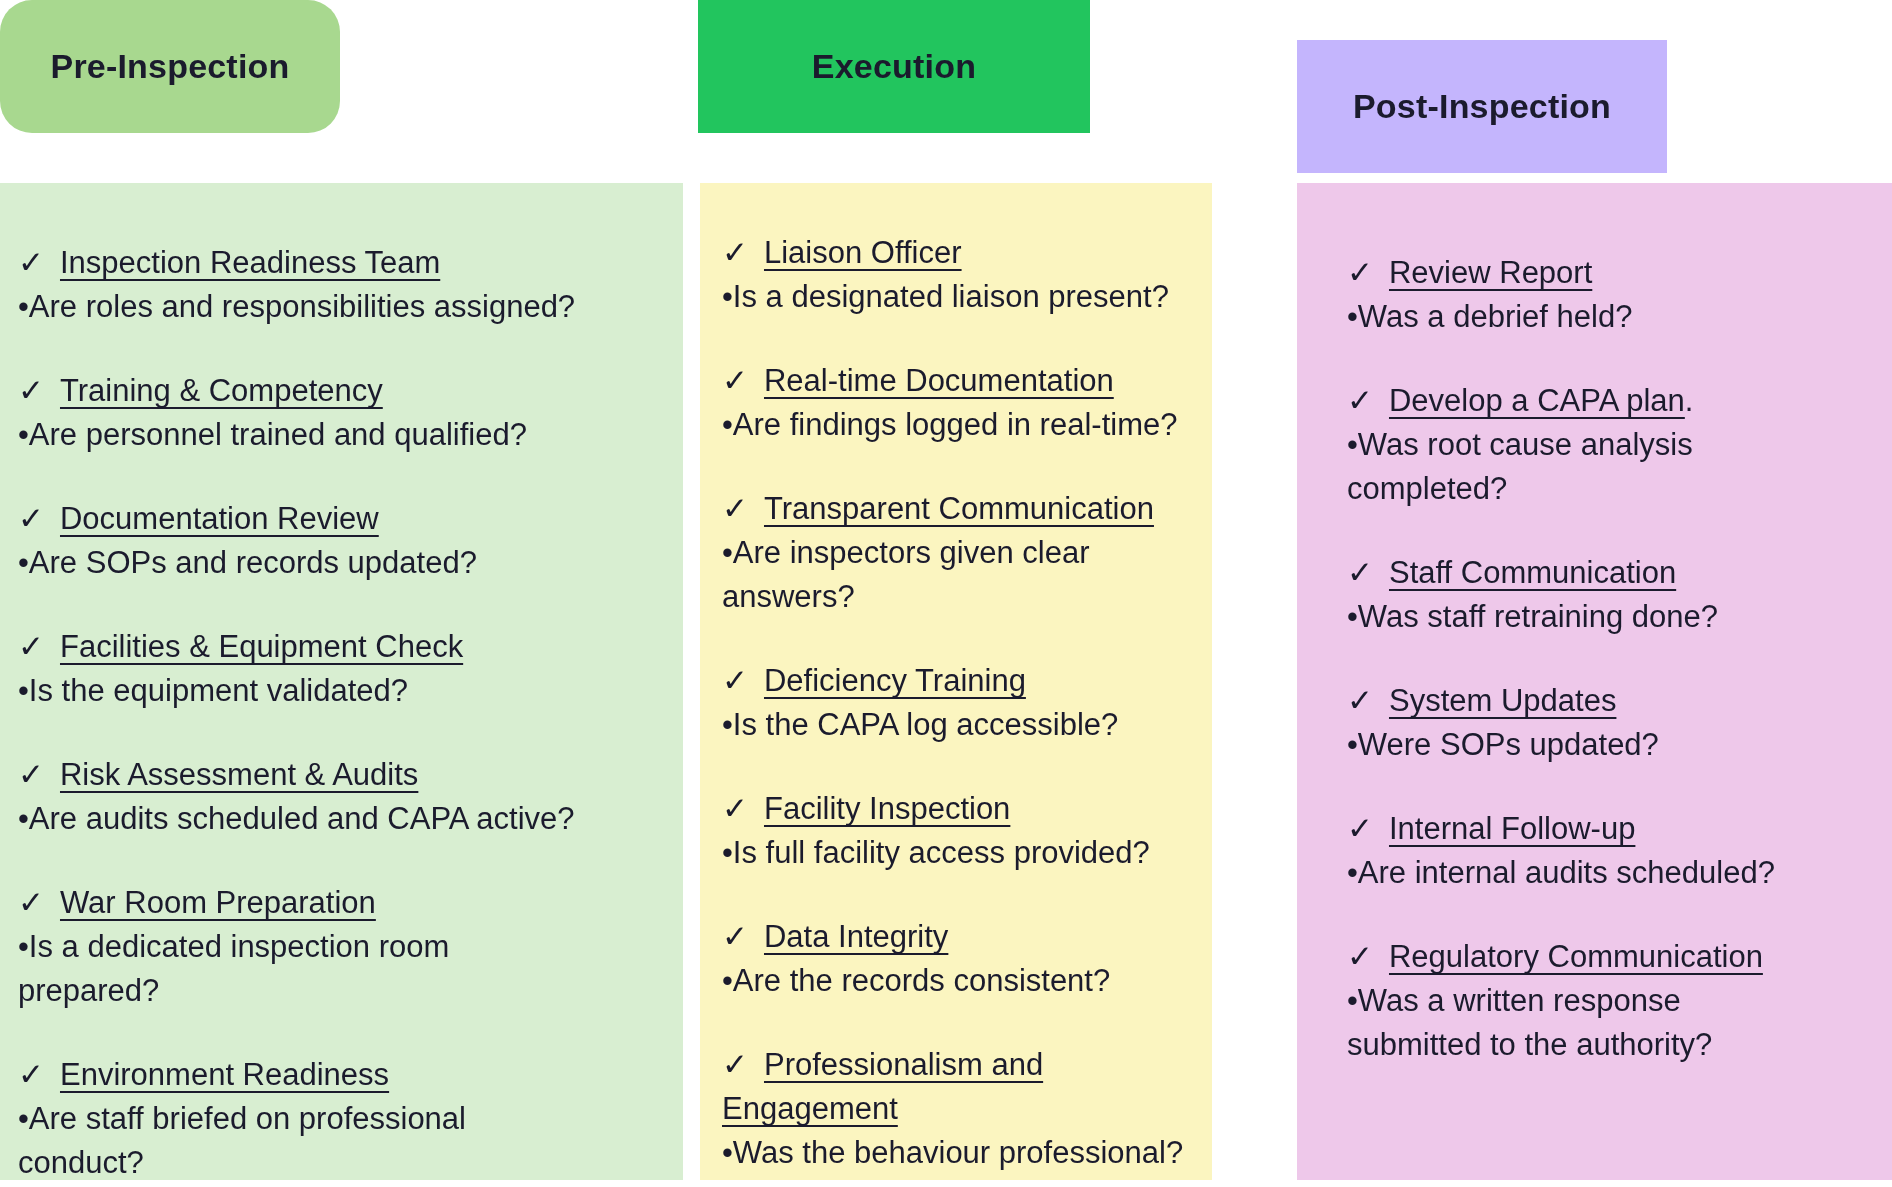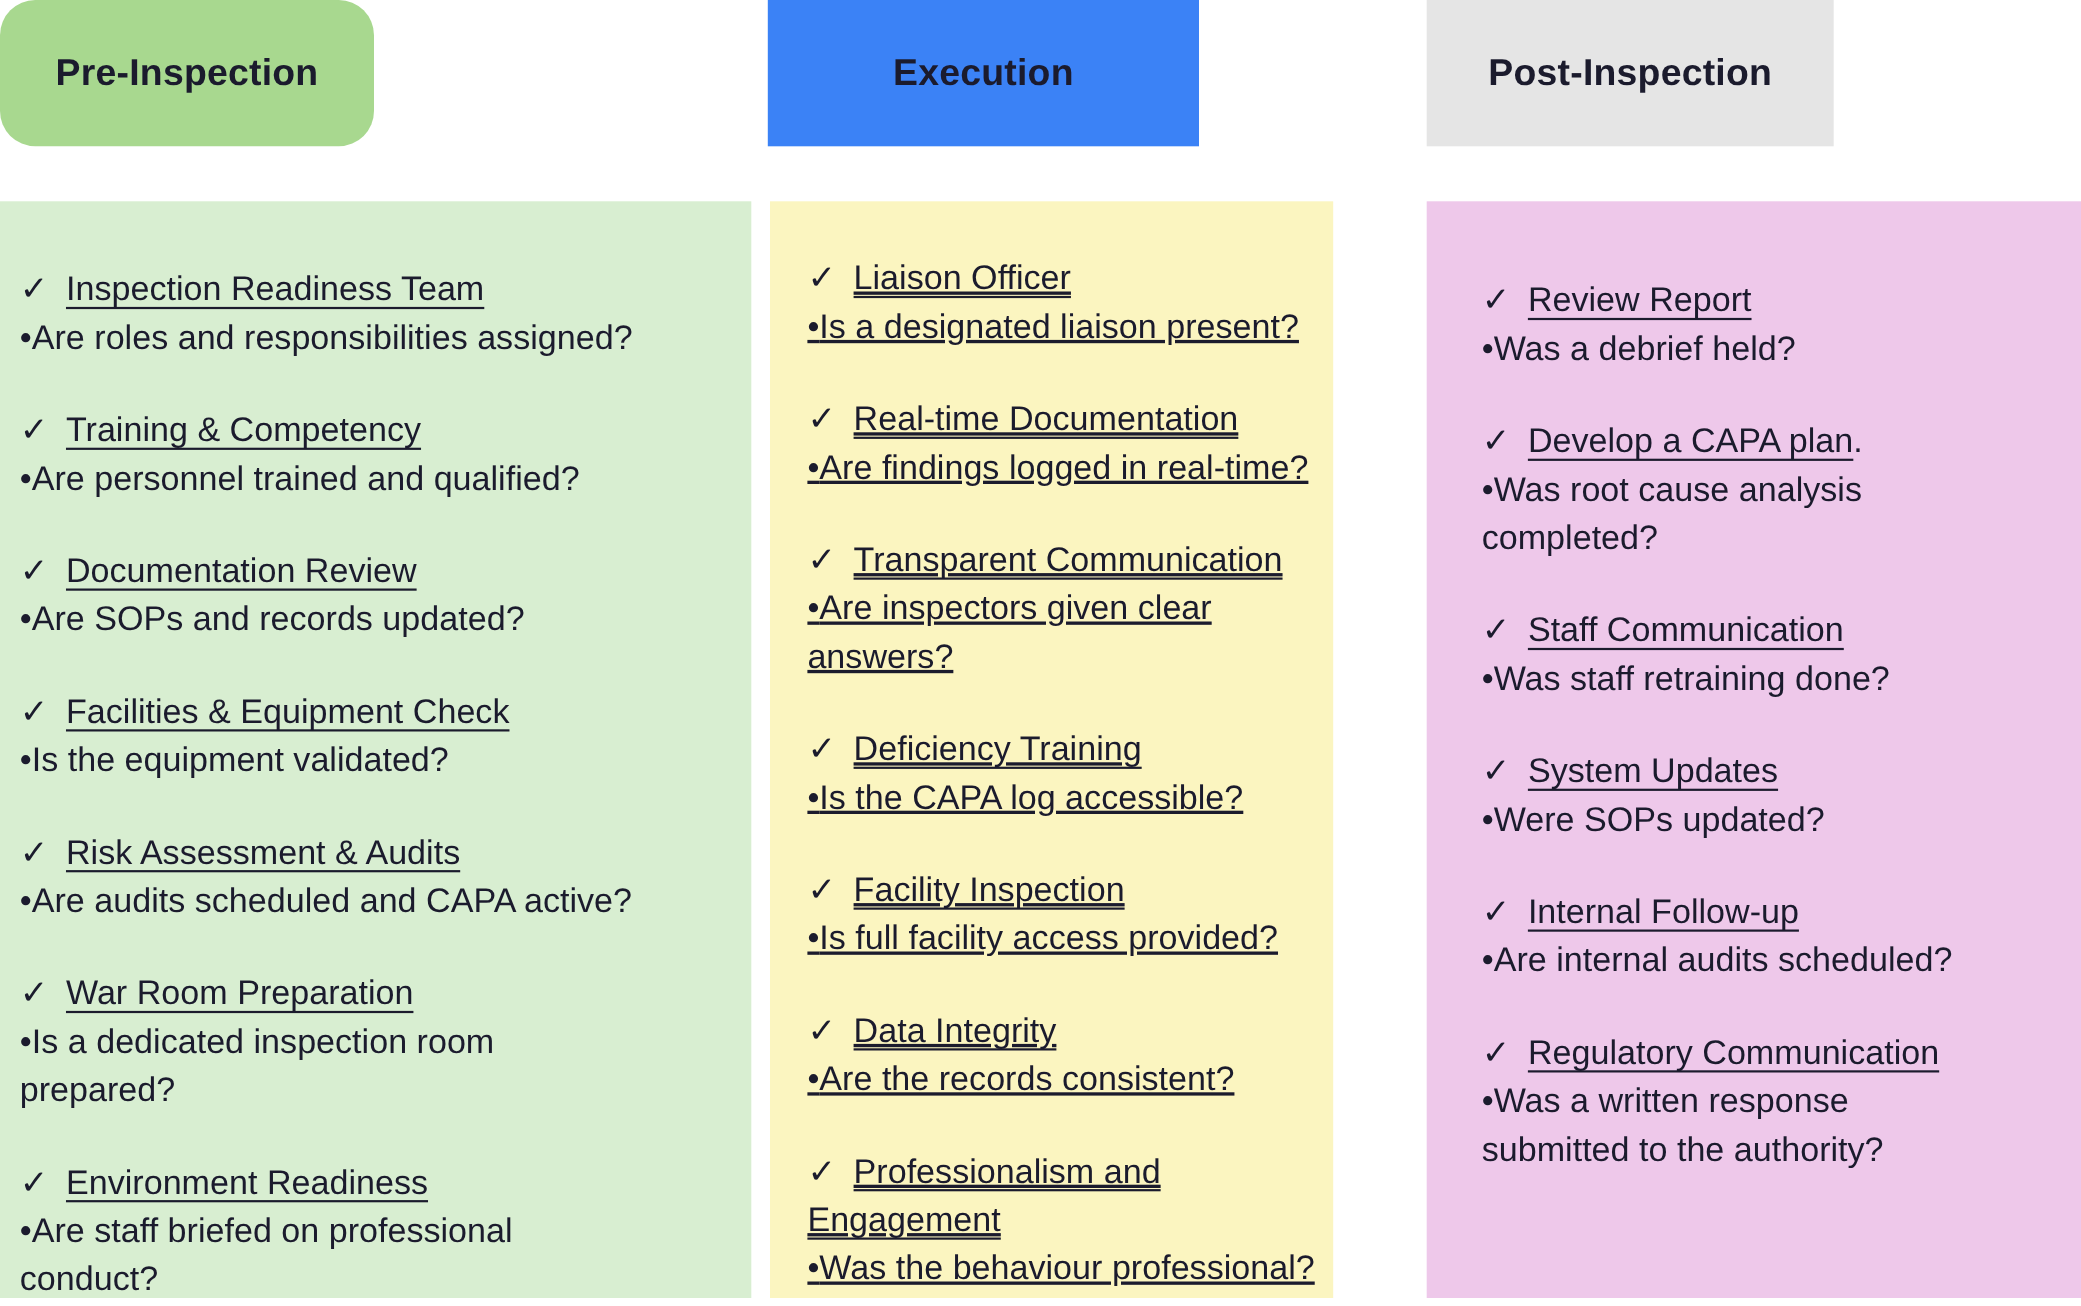--- a/index.html
+++ b/index.html
@@ -28,45 +28,45 @@
     height: 997px;
     box-sizing: border-box;
     font-size: 31px;
     line-height: 44px;
     overflow: hidden;
   }
   #hdr-0 { left: 0;      width: 340px; }
   #hdr-1 { left: 698px;  width: 392px; }
   #hdr-2 { left: 1297px; width: 370px; }
   #body-0 { left: 0;      width: 683px; padding: 58px 10px 0 18px; }
-  #body-1 { left: 700px;  width: 512px; padding: 48px 10px 0 34px; text-decoration: underline; }
+  #body-1 { left: 700px;  width: 512px; padding: 48px 10px 0 22px; }
   #body-2 { left: 1297px; width: 646px; padding: 68px 10px 0 50px; }
   .item { margin-bottom: 40px; }
   .h-line, .q-line { white-space: nowrap; }
   .check { display: inline-block; margin-right: 16px; }
   .u {
     text-decoration: underline;
     text-underline-offset: 6px;
     text-decoration-thickness: 2px;
   }
   .sfx { text-decoration: none; }
   .bullet { display: inline; }
 </style>
 </head>
 <body>
 
 <div class="board" id="board" style="color: rgb(27, 27, 45);">
 
   <div class="col-header" id="hdr-0" style="background: rgb(168, 216, 143); border-radius: 32px;">
     <span>Pre-Inspection</span>
   </div>
-  <div class="col-header" id="hdr-1" style="background: #3b82f6;">
+  <div class="col-header" id="hdr-1" style="background: #22c55e;">
     <span>Execution</span>
   </div>
-  <div class="col-header" id="hdr-2" style="background: #e5e5e5;">
+  <div class="col-header" id="hdr-2" style="background: #c4b5fd; margin-top: 40px;">
     <span>Post-Inspection</span>
   </div>
 
   <div class="col-body" id="body-0" style="background: rgb(216, 238, 209);">
       <div class="item">
         <div class="h-line"><span class="check">✓</span><span class="u">Inspection Readiness Team</span></div>
         <div class="q-line"><span class="bullet">•</span>Are roles and responsibilities assigned?</div>
       </div>
       <div class="item">
         <div class="h-line"><span class="check">✓</span><span class="u">Training &amp; Competency</span></div>

